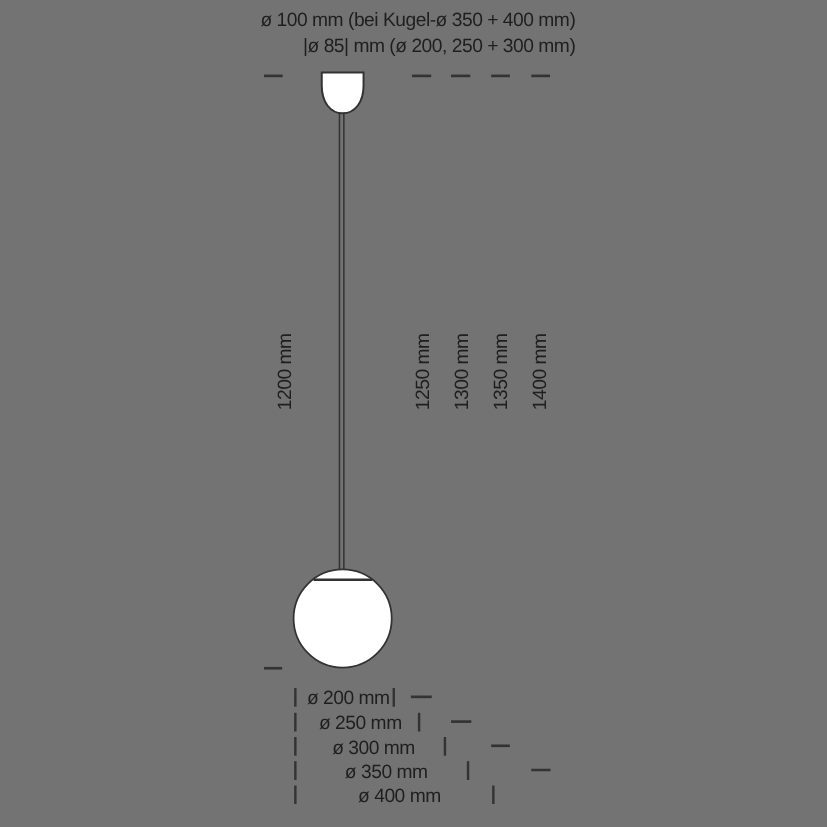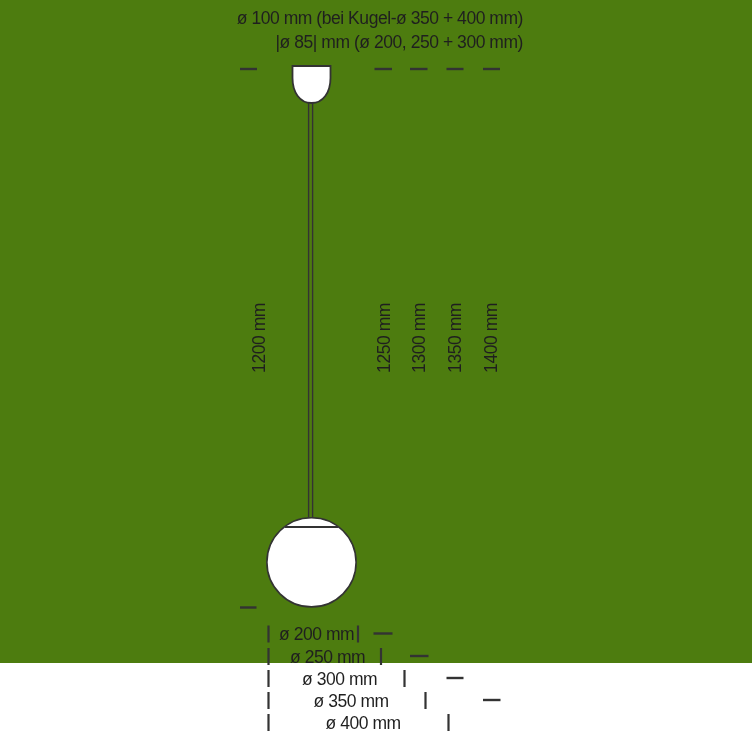--- a/index.html
+++ b/index.html
@@ -6,22 +6,22 @@
     margin: 0;
     padding: 0;
     width: 752px;
     height: 752px;
     background: #ffffff;
     overflow: hidden;
   }
   .stage {
     position: relative;
     width: 752px;
-    height: 663px;
-    background: #4d7c0f;
+    height: 752px;
+    background: #737373;
     text-align: center;
   }
   svg {
     display: block;
   }
   .lbl {
     font-family: "Liberation Sans", "DejaVu Sans", sans-serif;
     font-size: 17.5px;
     letter-spacing: -0.45px;
     fill: #1f1f1f;

